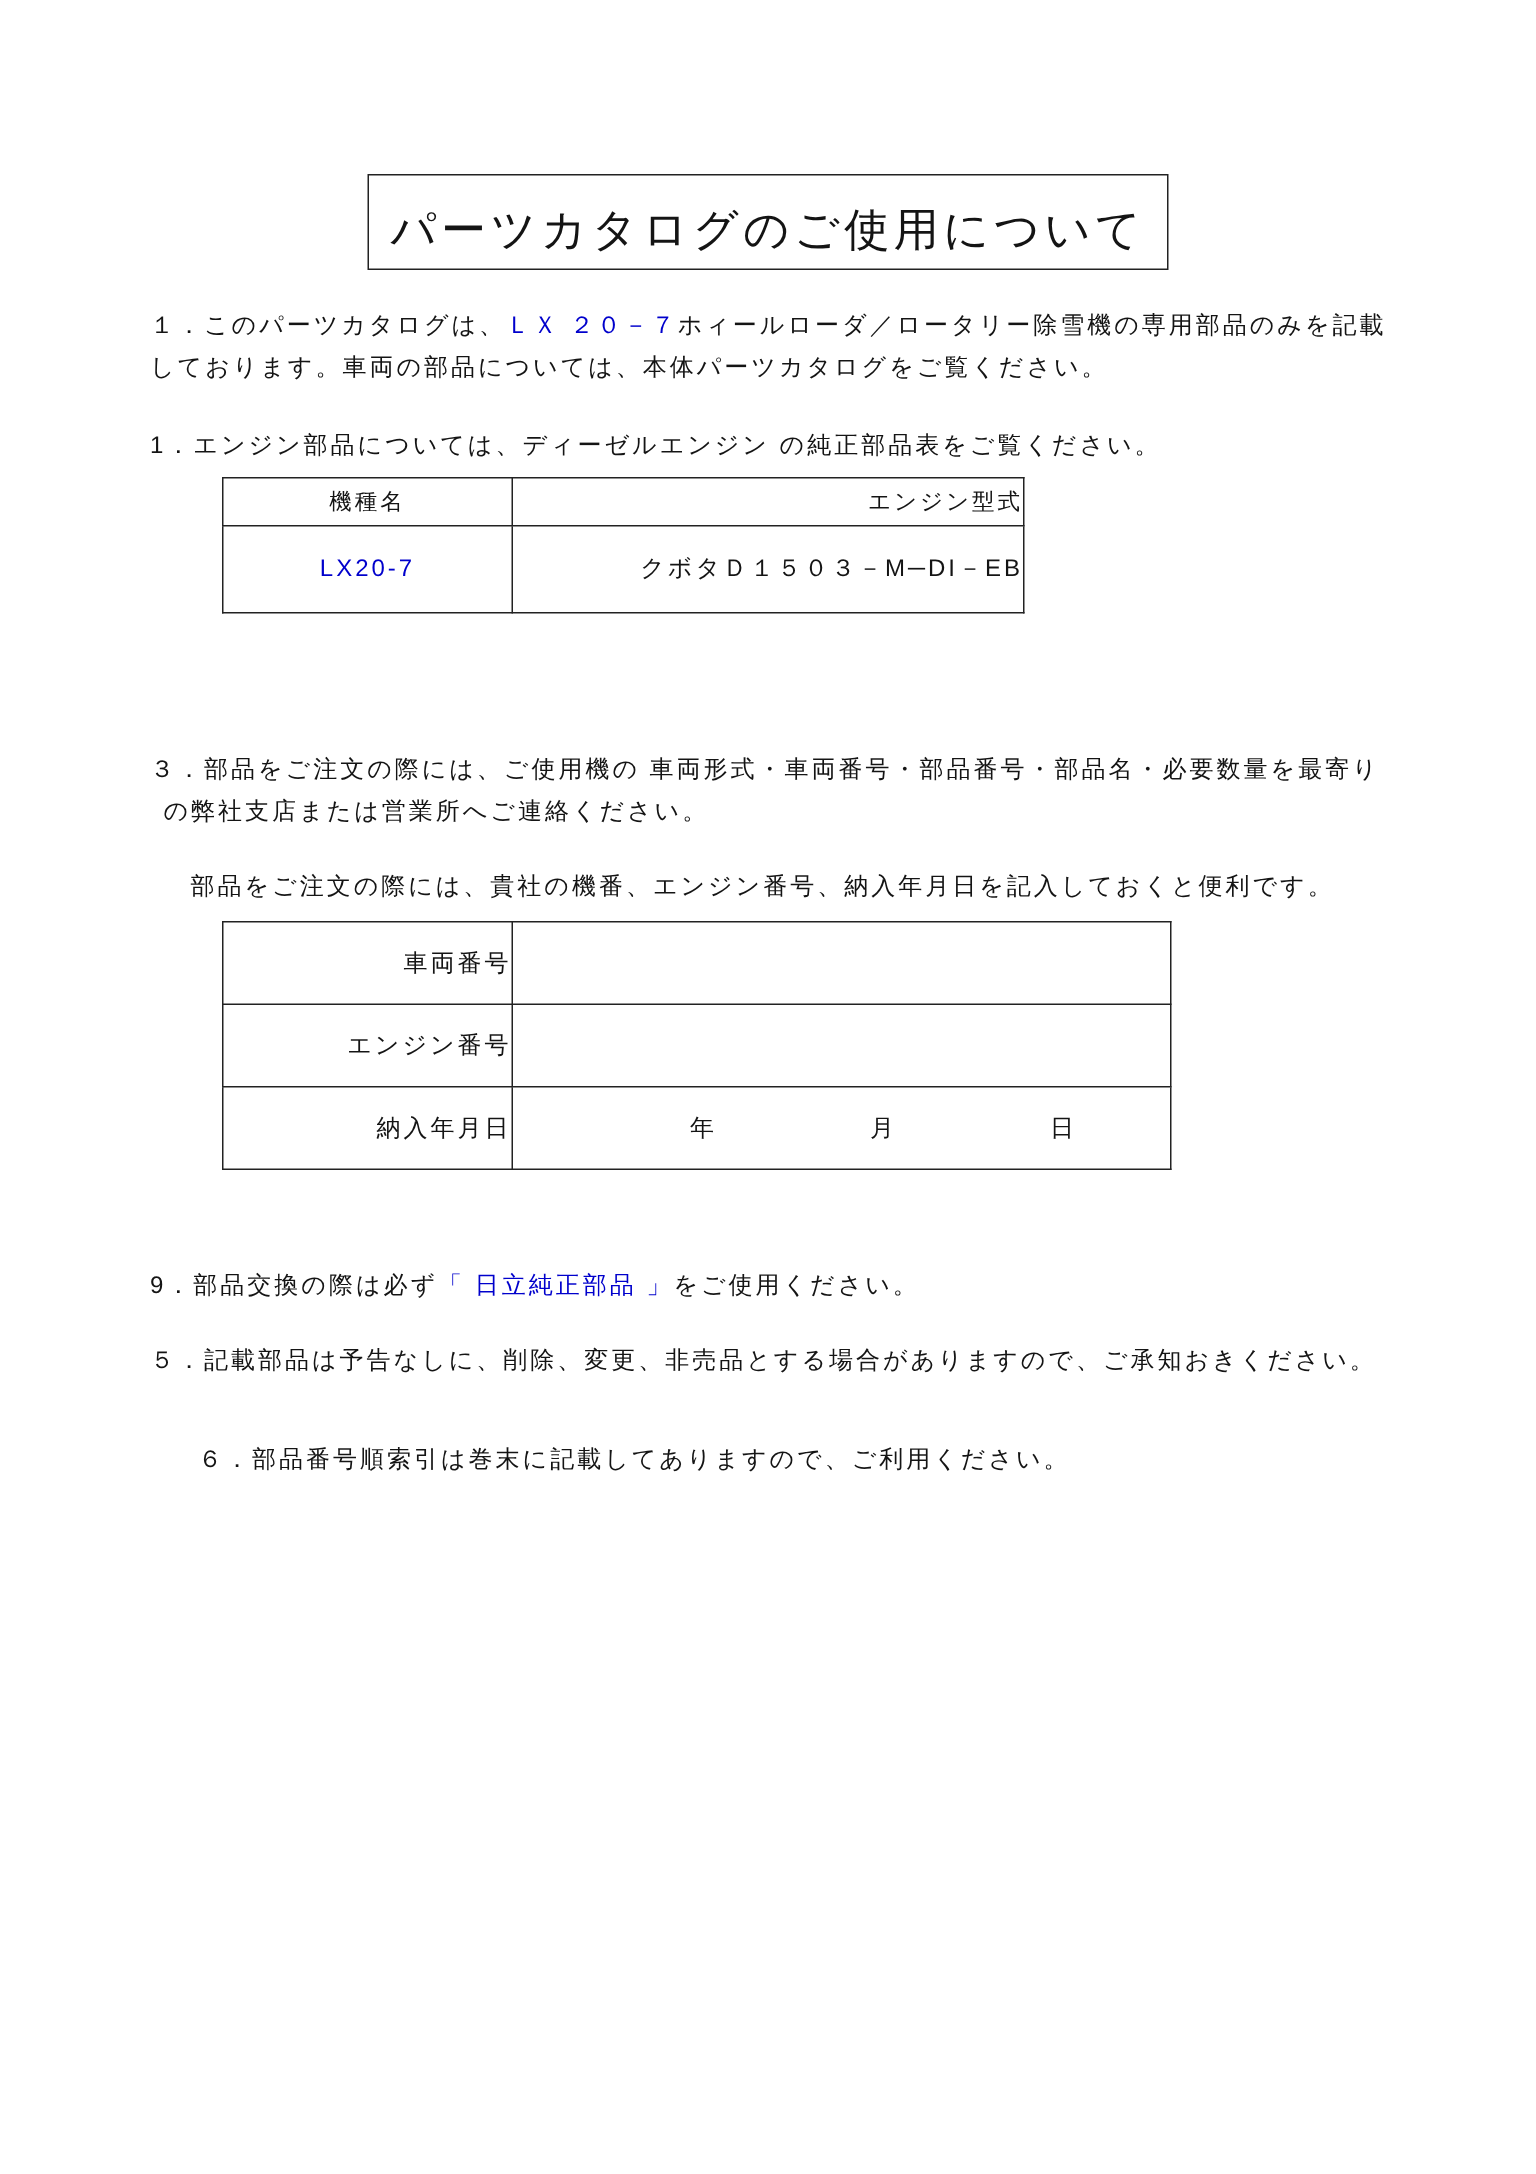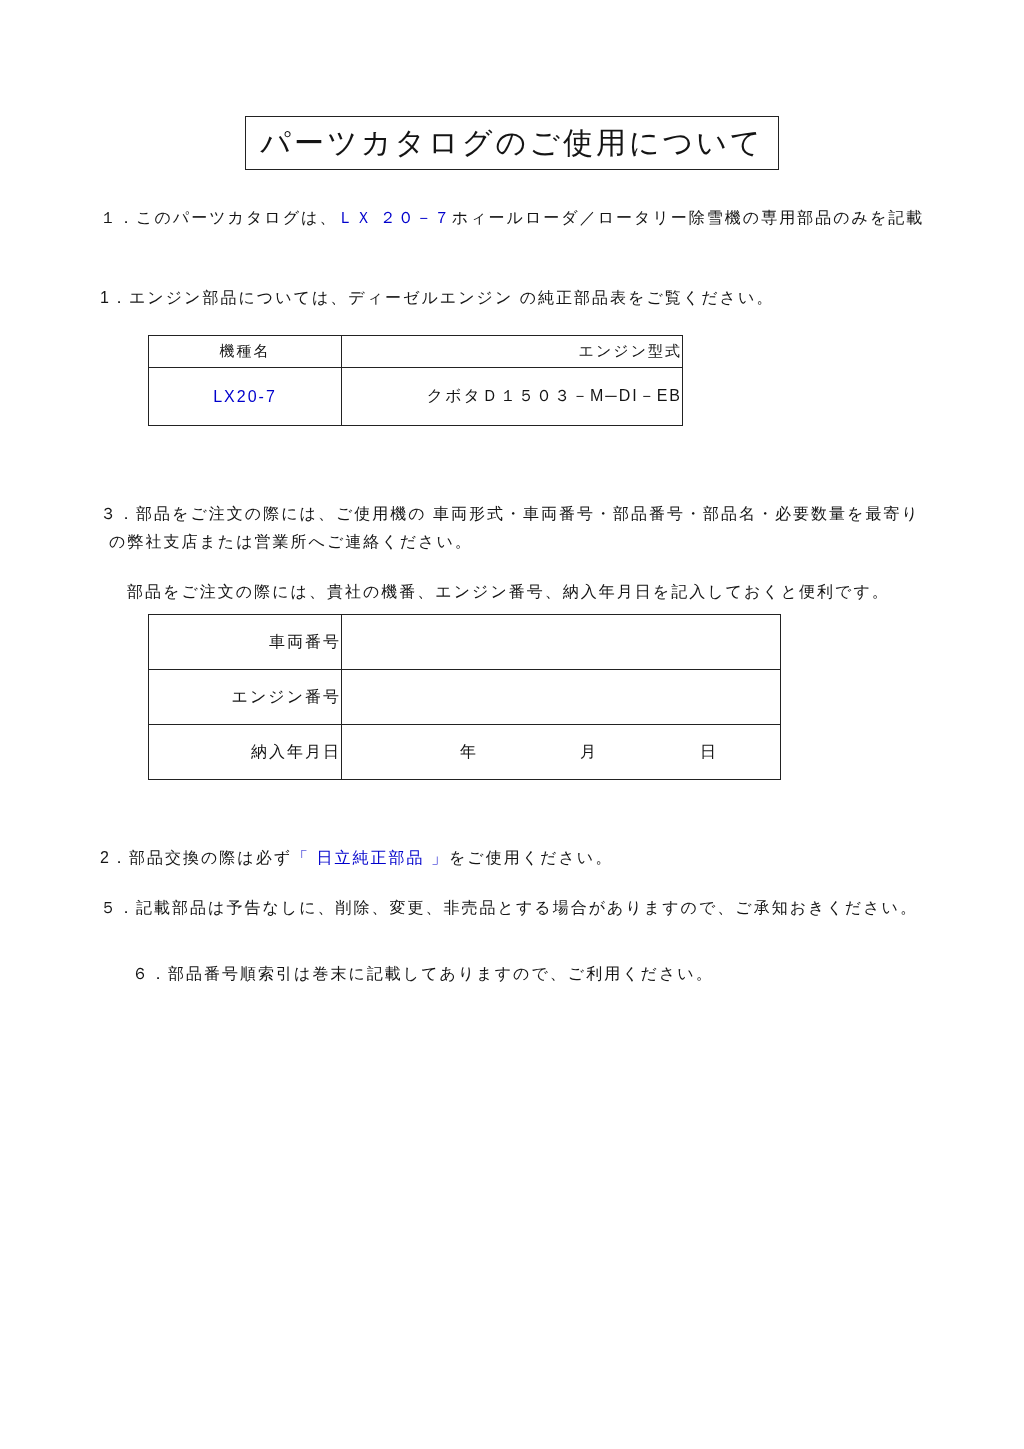--- a/index.html
+++ b/index.html
@@ -20,21 +20,21 @@
   .title-row {
     position: absolute;
     top: 116px;
     left: 0;
     width: 100%;
     text-align: center;
   }
   .title-box {
     display: inline-block;
     border: 1px solid #222222;
-    padding: 6px 14px 5px 14px;
+    padding: 16px 14px 5px 14px;
     font-size: 30px;
     letter-spacing: 3px;
     white-space: nowrap;
   }
   .para {
     position: absolute;
     left: 100px;
     width: 884px;
     font-size: 16px;
     letter-spacing: 2px;
@@ -58,21 +58,21 @@
   .p6 { top: 944px; margin-left: 32px; }
 
   table { border-collapse: collapse; }
   td {
     border: 1px solid #222222;
     font-size: 16px;
     letter-spacing: 2px;
     padding: 0;
   }
 
-  .engine-table { position: absolute; left: 148px; top: 335px; }
+  .engine-table { position: absolute; left: 148px; top: 318px; }
   .engine-table .c1 { width: 192px; text-align: center; }
   .engine-table .c2 { width: 340px; text-align: right; }
   .engine-table .hrow td { height: 31px; font-size: 15px; }
   .engine-table .drow td { height: 57px; }
 
   .record-table { position: absolute; left: 148px; top: 614px; }
   .record-table .c1 { width: 192px; text-align: right; }
   .record-table .c2 { width: 438px; }
   .record-table td { height: 54px; }
   .date-cell {
@@ -86,21 +86,21 @@
 </style>
 </head>
 <body>
 
 <div class="page">
 
   <div class="title-row">
     <span class="title-box">パーツカタログのご使用について</span>
   </div>
 
-  <p class="para p1"><span>１．このパーツカタログは、</span><span class="accent" style="color: rgb(0, 0, 204);">ＬＸ ２０－７</span><span>ホィールローダ／ロータリー除雪機の専用部品のみを記載</span><br></p>
+  <p class="para p1"><span>１．このパーツカタログは、</span><span class="accent" style="color: rgb(0, 0, 204);">ＬＸ ２０－７</span><span>ホィールローダ／ロータリー除雪機の専用部品のみを記載</span><br><span>しております。車両の部品については、本体パーツカタログをご覧ください。</span></p>
 
   <p class="para p2">1．エンジン部品については、ディーゼルエンジン の純正部品表をご覧ください。</p>
 
   <table class="engine-table">
     <tbody>
       <tr class="hrow">
         <td class="c1">機種名</td>
         <td class="c2">エンジン型式</td>
       </tr>
       <tr class="drow">
@@ -130,19 +130,19 @@
           <div class="date-cell">
             <span>年</span>
             <span>月</span>
             <span>日</span>
           </div>
         </td>
       </tr>
     </tbody>
   </table>
 
-  <p class="para p4"><span>2．部品交換の際は必ず</span><span class="accent" style="color: rgb(0, 0, 204);">「 日立純正部品 」</span><span>をご使用ください。</span></p>
+  <p class="para p4"><span>9．部品交換の際は必ず</span><span class="accent" style="color: rgb(0, 0, 204);">「 日立純正部品 」</span><span>をご使用ください。</span></p>
 
   <p class="para p5">５．記載部品は予告なしに、削除、変更、非売品とする場合がありますので、ご承知おきください。</p>
 
   <p class="para p6">６．部品番号順索引は巻末に記載してありますので、ご利用ください。</p>
 
 </div>
 
 </body></html>

